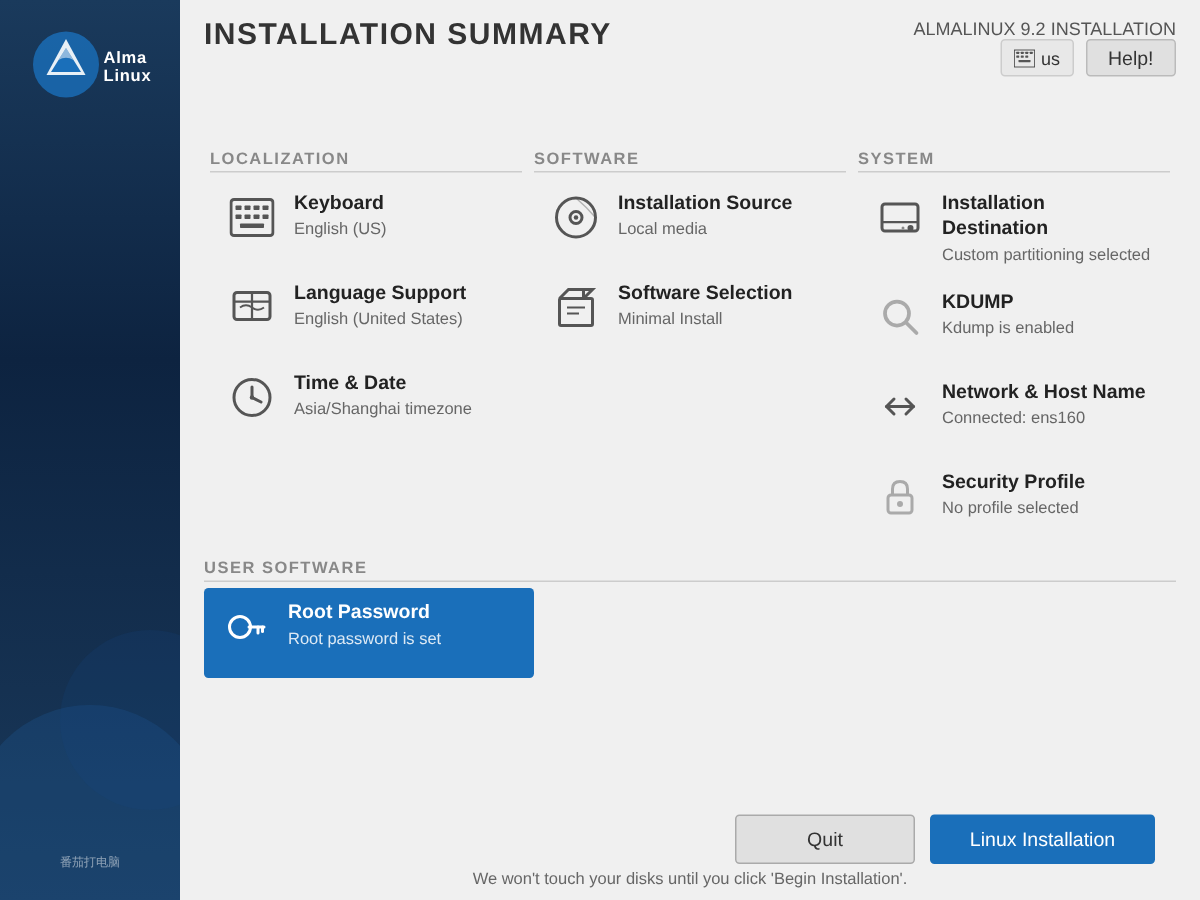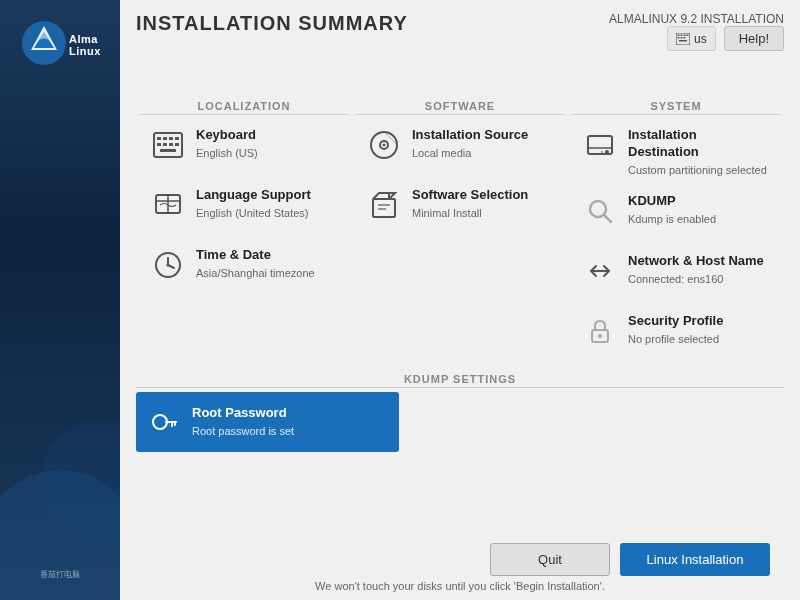--- a/index.html
+++ b/index.html
@@ -134,21 +134,20 @@
     
     .section-header {
       font-size: 11px;
       font-weight: bold;
       color: #888;
       letter-spacing: 1px;
       border-bottom: 1px solid #ccc;
       padding-bottom: 2px;
       margin-bottom: 4px;
       margin-top: 8px;
-      text-align: center;
     }
 
     
     .item-card {
       display: flex;
       align-items: flex-start;
       padding: 8px 10px;
       border-radius: 3px;
       cursor: pointer;
       background: transparent;
@@ -446,25 +445,25 @@
           </div>
           <div class="item-text">
             <div class="item-title">Security Profile</div>
             <div class="item-subtitle">No profile selected</div>
           </div>
         </div>
       </div>
     </div>
 
     <div class="user-settings-section">
-      <div class="section-header">KDUMP SETTINGS</div>
+      <div class="section-header">USER SOFTWARE</div>
 
       <div style="display:flex;gap:4px;">
 
-        <div class="item-card active" style="flex:0 0 auto;width:263px;align-items:center;">
+        <div class="item-card active" style="flex:0 0 auto;width:220px;">
           <div class="item-icon">
             <svg width="28" height="28" viewBox="0 0 28 28">
               <circle cx="10" cy="14" r="7" fill="none" stroke="white" stroke-width="2"></circle>
               <line x1="16" y1="14" x2="26" y2="14" stroke="white" stroke-width="2" stroke-linecap="round"></line>
               <line x1="22" y1="14" x2="22" y2="18" stroke="white" stroke-width="2" stroke-linecap="round"></line>
               <line x1="25" y1="14" x2="25" y2="17" stroke="white" stroke-width="2" stroke-linecap="round"></line>
             </svg>
           </div>
           <div class="item-text">
             <div class="item-title">Root Password</div>

